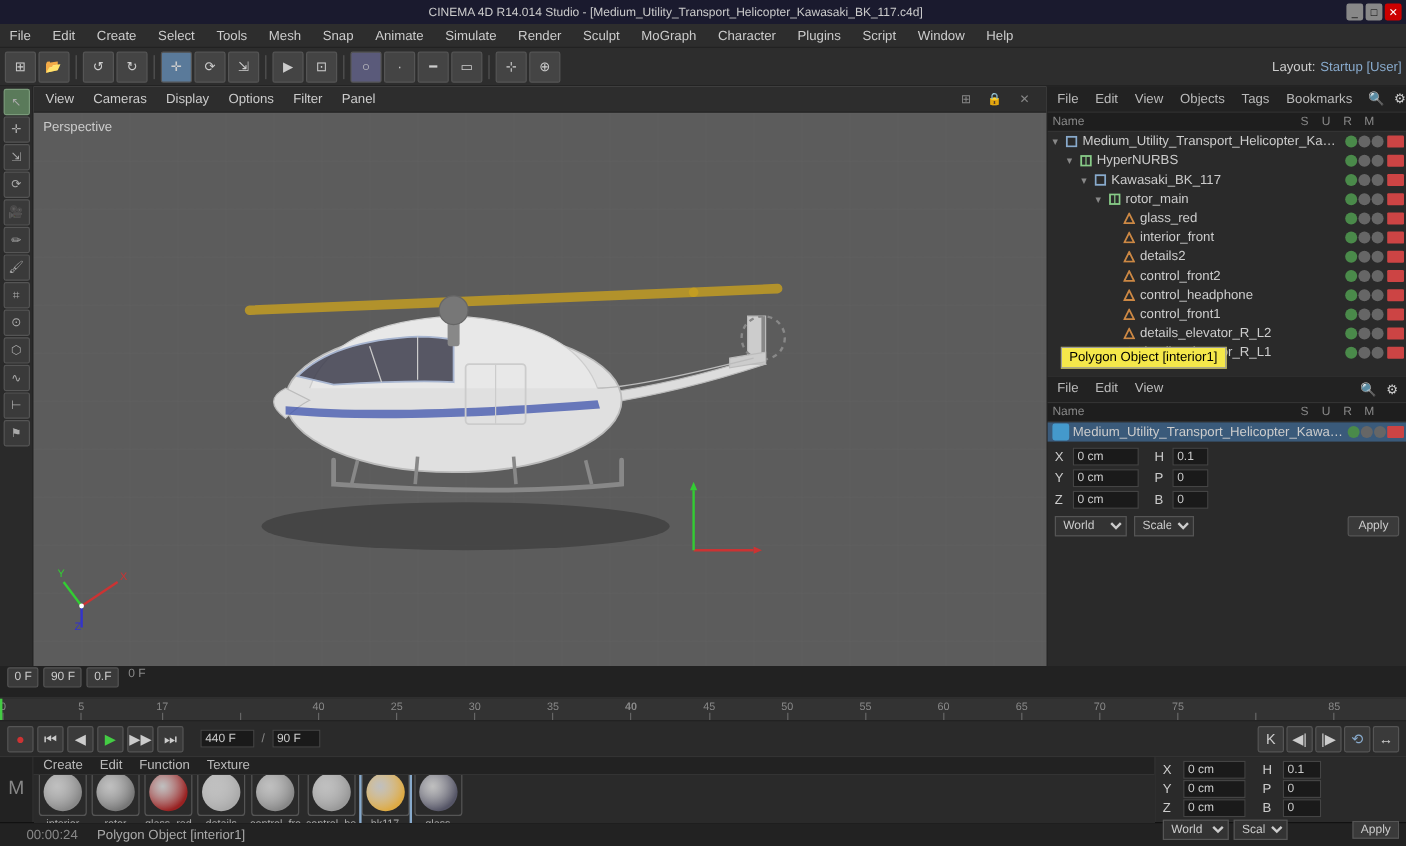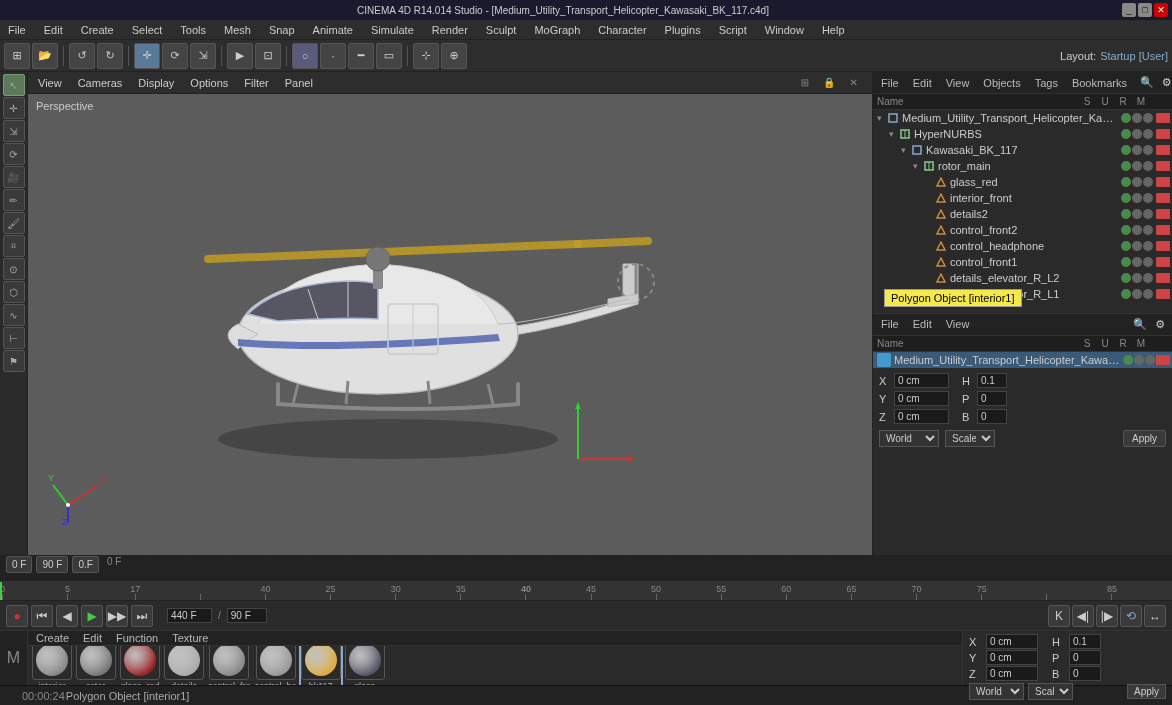--- a/index.html
+++ b/index.html
@@ -910,17 +910,17 @@
         <select style="background:#333;border:1px solid #555;color:#ccc;font-size:10px;padding:1px 2px;width:45px;">
           <option>Scale</option>
         </select>
         <button style="background:#3a3a3a;border:1px solid #555;color:#ccc;font-size:10px;padding:1px 6px;cursor:pointer;margin-left:auto;">Apply</button>
       </div>
     </div>
   </div>
 </div>
 
 <div id="statusbar">
-  <span style="color:#888;margin-right:1px;padding-left:16px;">00:00:24</span>
+  <span style="color:#888;margin-right:16px;padding-left:16px;">00:00:24</span>
   <span>Polygon Object [interior1]</span>
 </div>
 
 <div class="tooltip" style="position:fixed;top:289px;left:884px;z-index:200;">Polygon Object [interior1]</div>
 
 </body></html>

